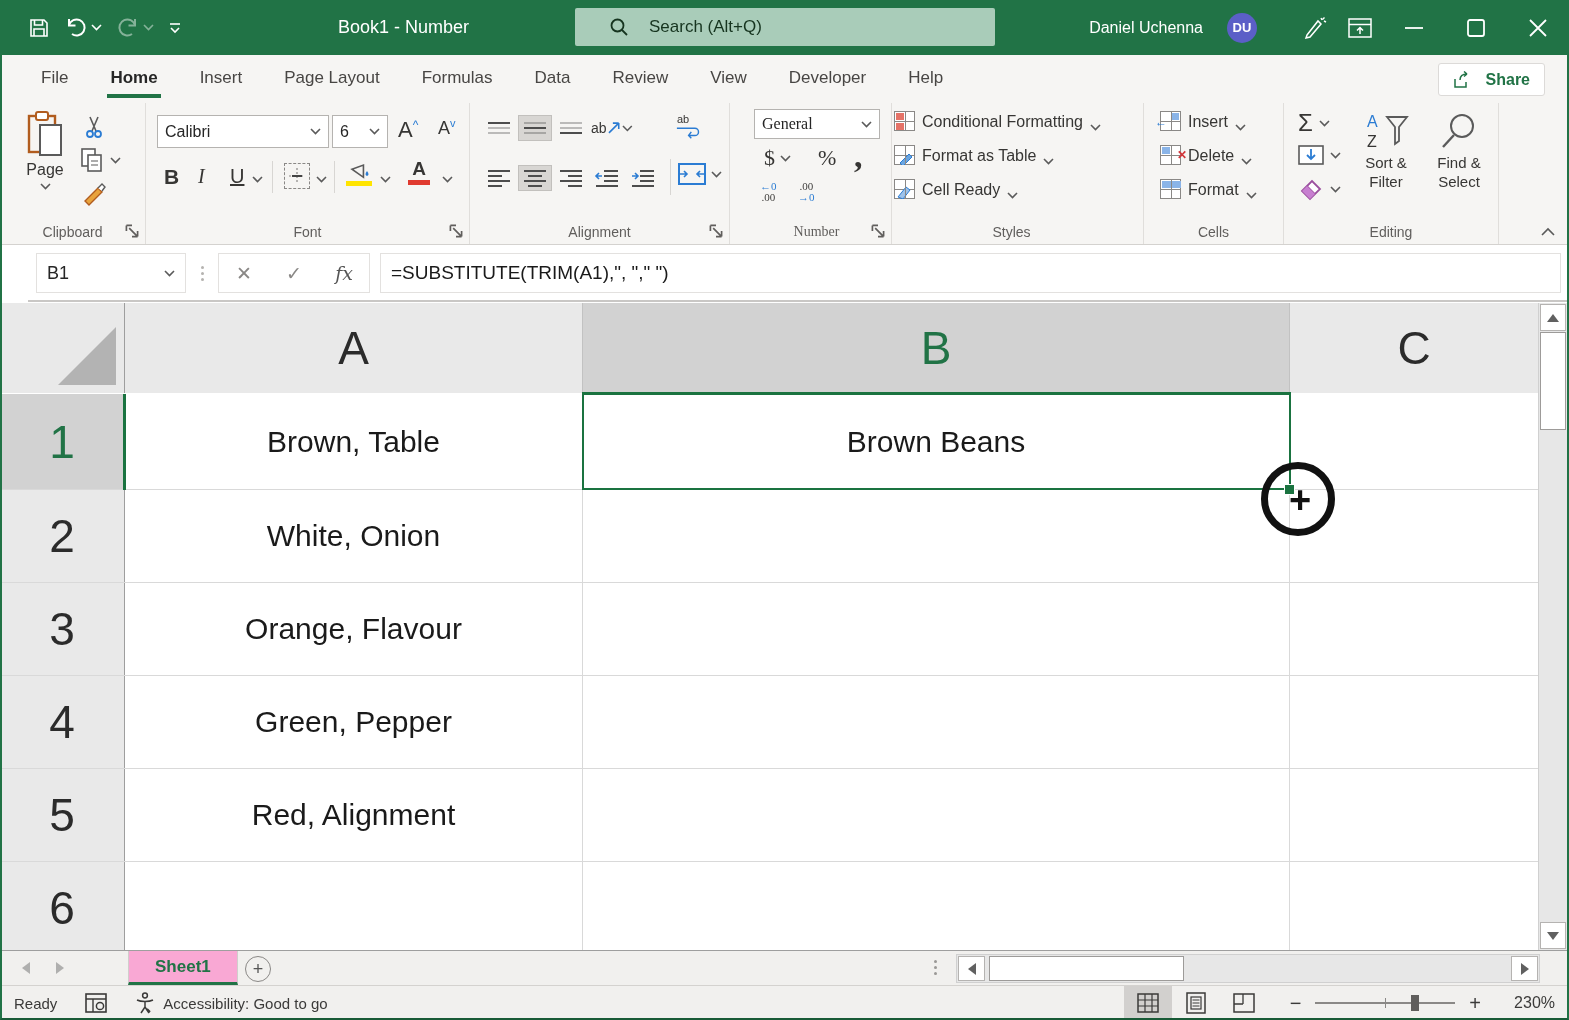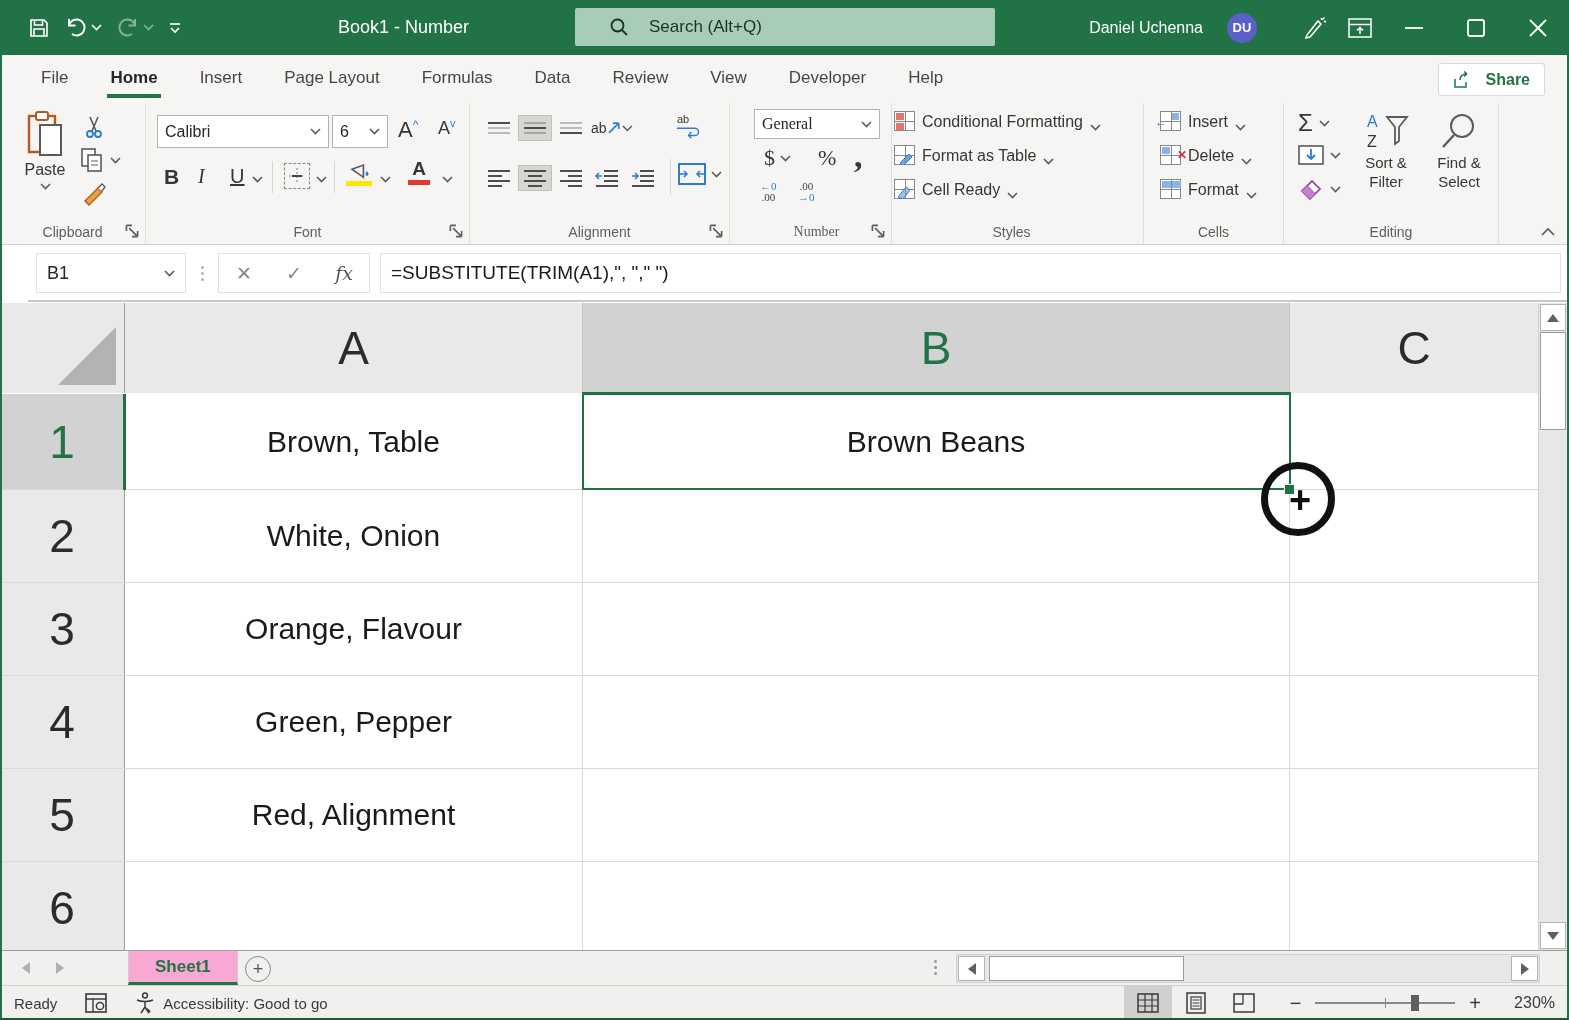--- a/index.html
+++ b/index.html
@@ -226,21 +226,21 @@
 
   <div class="ribbon">
 
     <div class="grp" style="left:0;width:146px;">
       <div style="position:absolute;left:16px;top:8px;width:58px;text-align:center;cursor:pointer;">
         <svg width="38" height="48" viewBox="0 0 38 48" style="margin:0 auto;">
           <rect x="3" y="5" width="26" height="36" fill="none" stroke="#b15c1e" stroke-width="2.4"></rect>
           <rect x="10" y="1" width="12" height="8" rx="2" fill="#fff" stroke="#b15c1e" stroke-width="2"></rect>
           <rect x="14" y="14" width="21" height="30" fill="#fff" stroke="#5a5a5a" stroke-width="2"></rect>
         </svg>
-        <div style="font-size:16px;color:#373634;margin-top:2px;">Paste</div>
+        <div style="font-size:16px;color:#373634;margin-top:2px;">Page</div>
         <svg class="chev" viewBox="0 0 11 7" style="margin:4px auto 0;">
             <path d="M1 1 L5.5 5.5 L10 1"></path>
           </svg>
       </div>
       <span style="position:absolute;left:82px;top:12px;cursor:pointer;">
         <svg width="24" height="24" viewBox="0 0 24 24">
             <path d="M8 2 L14 16 M16 2 L10 16" stroke="#5a5a5a" stroke-width="1.6" fill="none"></path>
             <circle cx="8" cy="19" r="3" fill="none" stroke="#2b7cd3" stroke-width="1.8"></circle>
             <circle cx="16" cy="19" r="3" fill="none" stroke="#2b7cd3" stroke-width="1.8"></circle>
           </svg>

